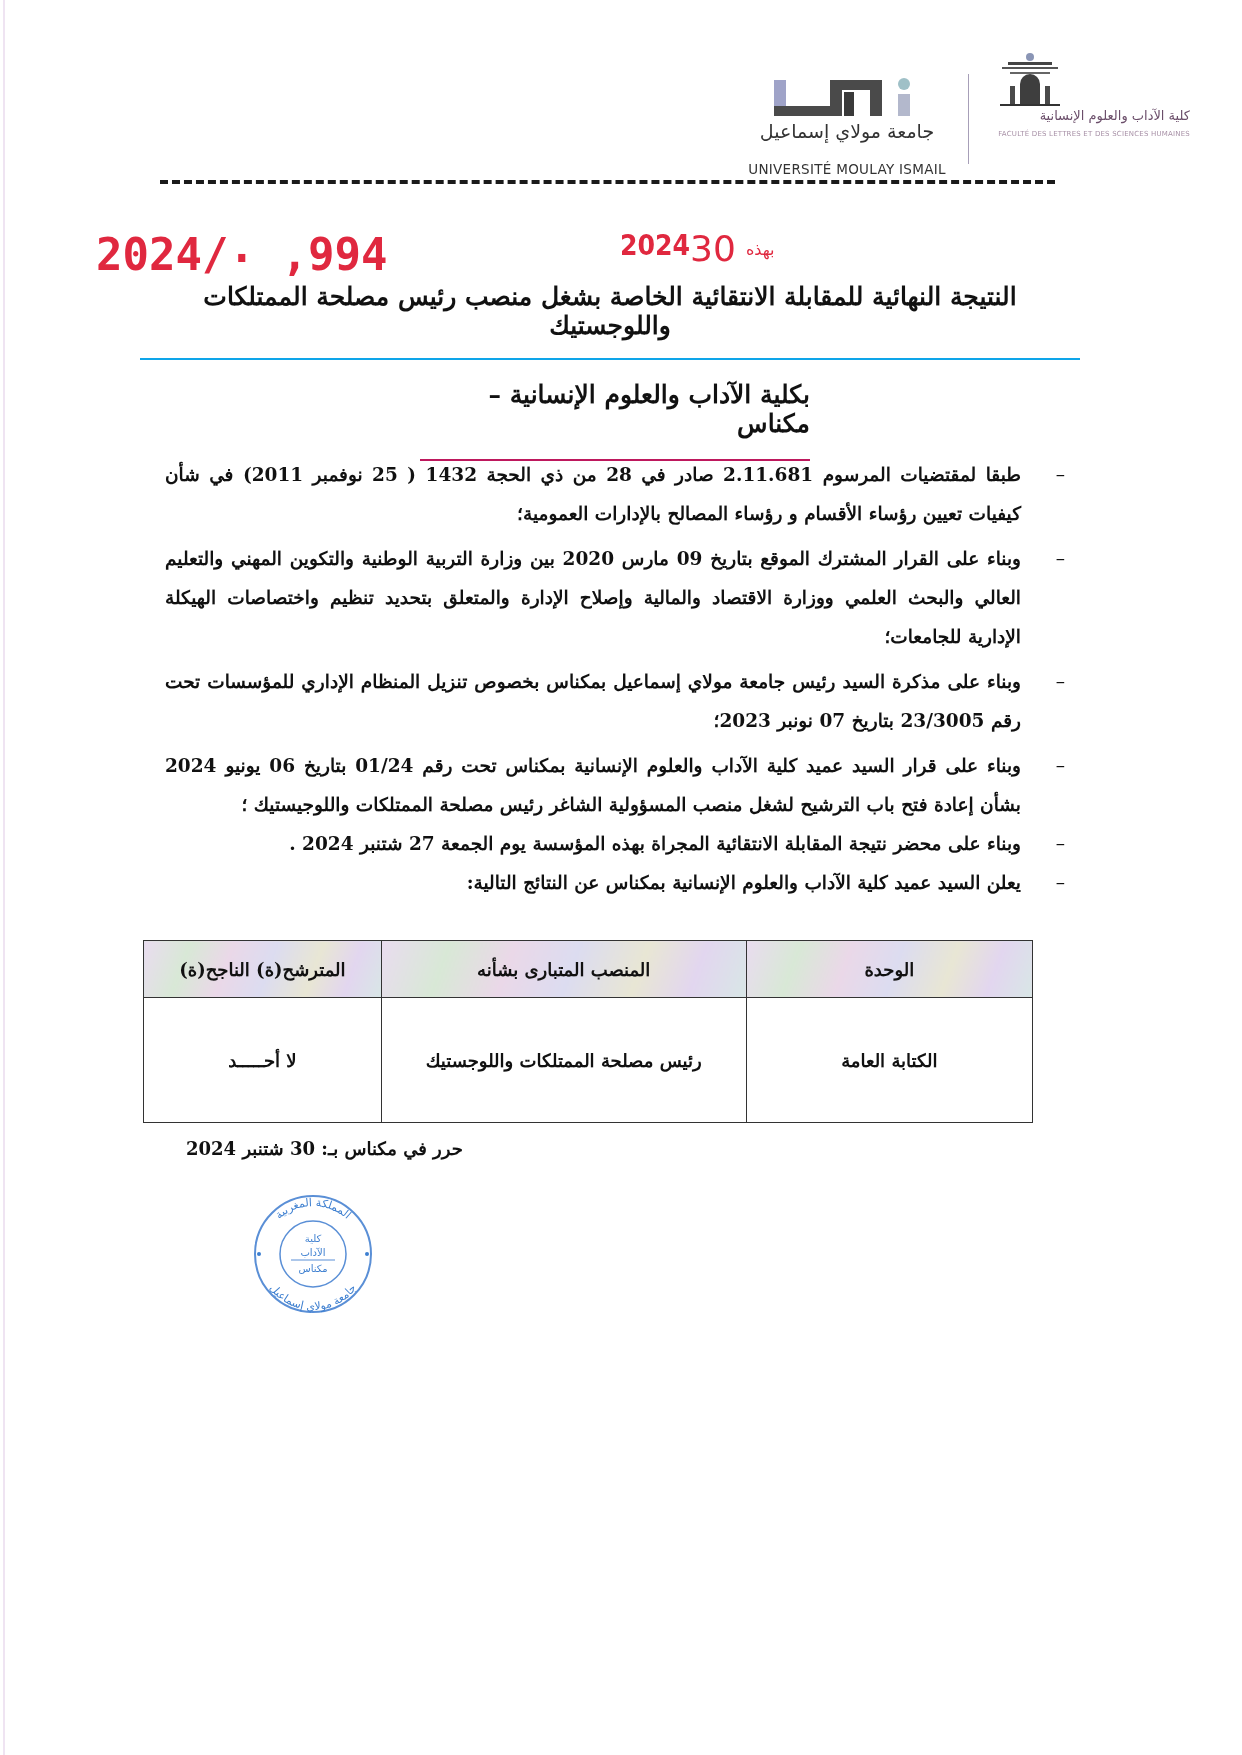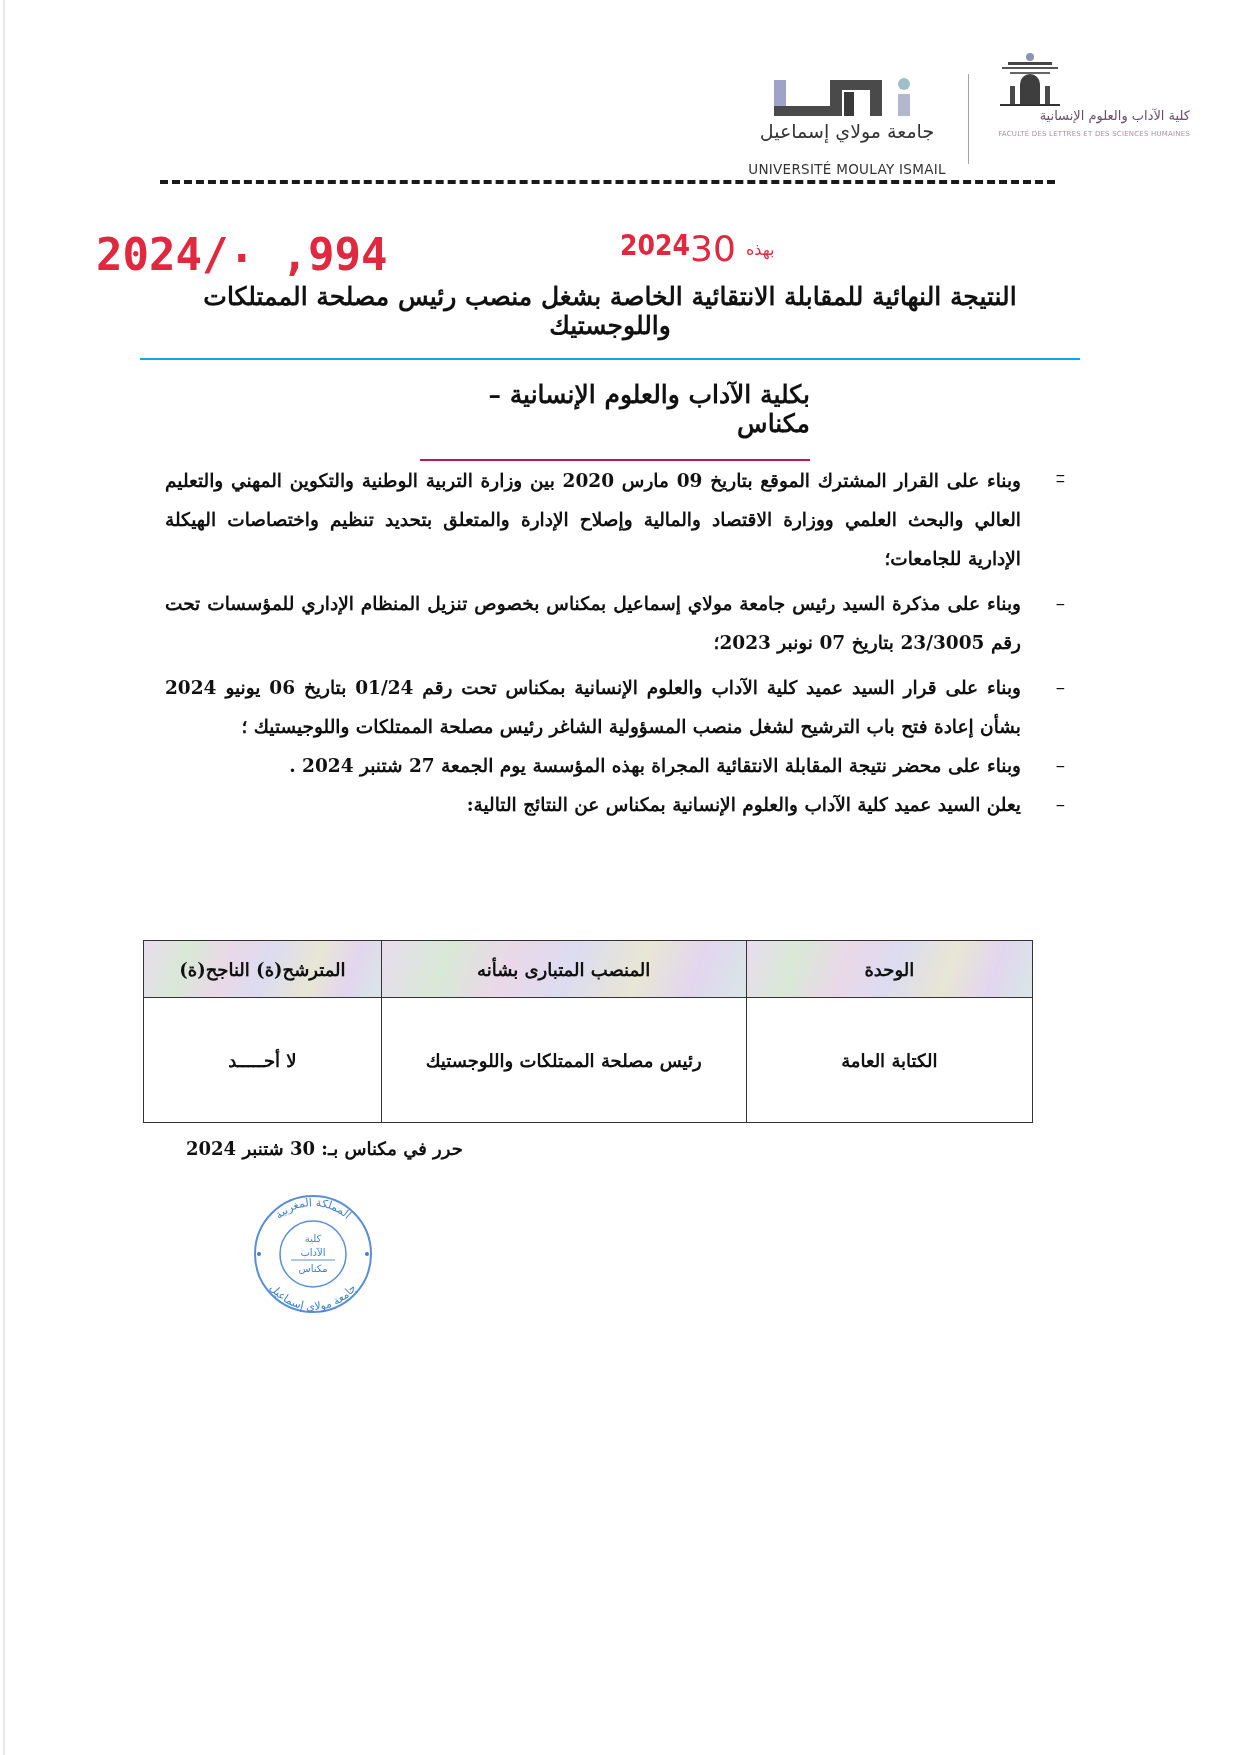--- a/index.html
+++ b/index.html
@@ -99,21 +99,21 @@
 
   <div class="ref-stamp">2024/٠ ,994</div>
   <div class="date-stamp">
     <span class="yr">2024</span><span class="mo">بهذه</span><span class="dy">30</span>
   </div>
 
   <div class="title-main">النتيجة النهائية للمقابلة الانتقائية الخاصة بشغل منصب رئيس مصلحة الممتلكات واللوجستيك</div>
   <div class="title-sub">بكلية الآداب والعلوم الإنسانية – مكناس</div>
 
   <ul class="clauses">
-    <li><span class="dash">–</span></li>
+    <li><span class="dash">–</span><span>طبقا لمقتضيات المرسوم 2.11.681 صادر في 28 من ذي الحجة 1432 ( 25 نوفمبر 2011) في شأن كيفيات تعيين رؤساء الأقسام و رؤساء المصالح بالإدارات العمومية؛</span></li>
     <li><span class="dash">–</span><span>وبناء على القرار المشترك الموقع بتاريخ 09 مارس 2020 بين وزارة التربية الوطنية والتكوين المهني والتعليم العالي والبحث العلمي ووزارة الاقتصاد والمالية وإصلاح الإدارة والمتعلق بتحديد تنظيم واختصاصات الهيكلة الإدارية للجامعات؛</span></li>
     <li><span class="dash">–</span><span>وبناء على مذكرة السيد رئيس جامعة مولاي إسماعيل بمكناس بخصوص تنزيل المنظام الإداري للمؤسسات تحت رقم 23/3005 بتاريخ 07 نونبر 2023؛</span></li>
     <li style="margin-bottom:0"><span class="dash">–</span><span>وبناء على قرار السيد عميد كلية الآداب والعلوم الإنسانية بمكناس تحت رقم 01/24 بتاريخ 06 يونيو 2024 بشأن إعادة فتح باب الترشيح لشغل منصب المسؤولية الشاغر رئيس مصلحة الممتلكات واللوجيستيك ؛</span></li>
     <li style="margin-bottom:0"><span class="dash">–</span><span>وبناء على محضر نتيجة المقابلة الانتقائية المجراة بهذه المؤسسة يوم الجمعة 27 شتنبر 2024 .</span></li>
     <li style="margin-bottom:0"><span class="dash">–</span><span>يعلن السيد عميد كلية الآداب والعلوم الإنسانية بمكناس عن النتائج التالية:</span></li>
   </ul>
 
   <table class="results-table">
     <thead>
       <tr>

